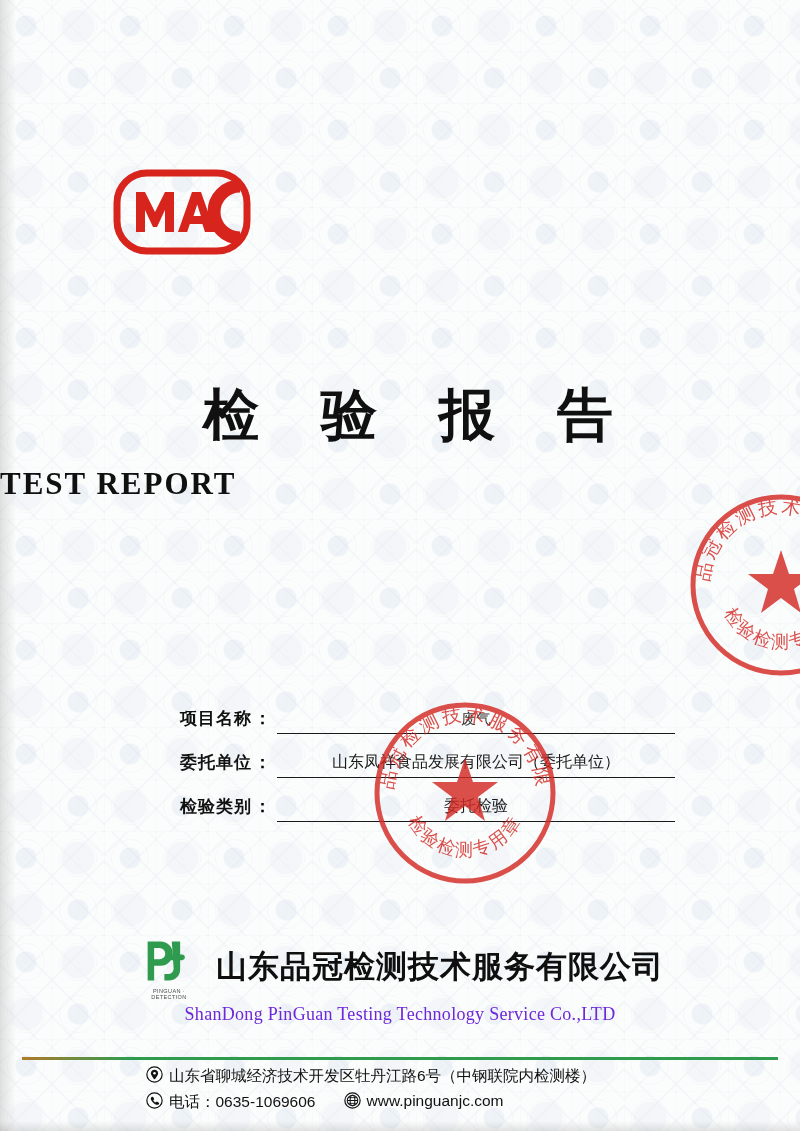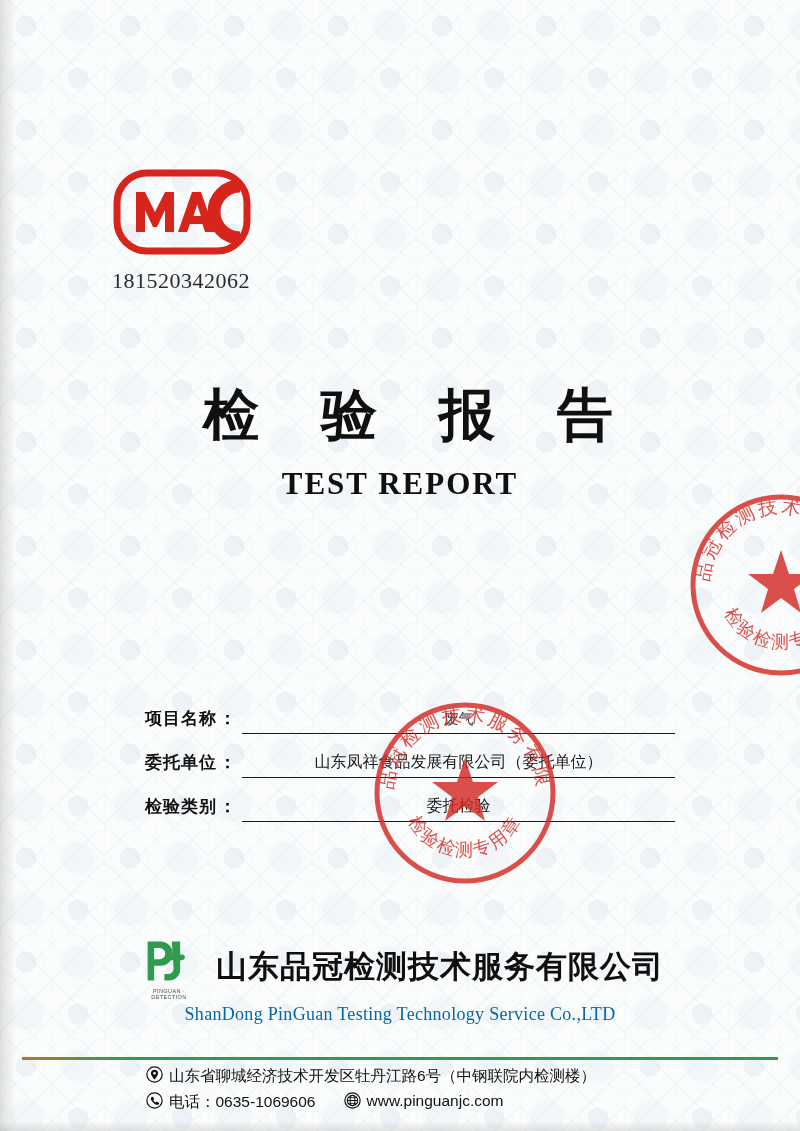--- a/index.html
+++ b/index.html
@@ -86,21 +86,21 @@
     font-weight: bold;
     font-size: 56px;
     letter-spacing: 24px;
     text-indent: 24px;
     color: #101010;
   }
   .title-en {
     position: absolute;
     left: 0; top: 466px;
     width: 800px;
-    text-align: center;
+    text-align: left;
     font-family: "Liberation Serif", serif;
     font-weight: bold;
     font-size: 31px;
     letter-spacing: 2px;
     color: #101010;
   }
   
   .fields {
     position: absolute;
     left: 145px;
@@ -113,20 +113,21 @@
     height: 44px;
   }
   .field-label {
     font-family: "Liberation Sans", sans-serif;
     font-weight: bold;
     font-size: 17px;
     color: #111;
     letter-spacing: 1px;
     white-space: nowrap;
     padding-bottom: 4px;
+    margin-left: 35px;
   }
   .field-colon {
     font-weight: bold;
     font-size: 17px;
     padding: 0 2px 4px 2px;
   }
   .field-value {
     flex: 1;
     border-bottom: 1.4px solid #1a1a1a;
     text-align: center;
@@ -174,21 +175,21 @@
     font-family: "Liberation Sans", sans-serif;
     font-weight: bold;
     font-size: 31px;
     color: #0f0f0f;
     letter-spacing: 1px;
   }
   .company-en {
     margin-top: 6px;
     font-family: "Liberation Serif", serif;
     font-size: 18px;
-    color: #0369a1;
+    color: #6d28d9;
     letter-spacing: 0.3px;
   }
   
   .bottom-rule {
     position: absolute;
     left: 22px;
     top: 1057px;
     width: 756px;
     height: 3px;
     background: linear-gradient(90deg, #b07a2a 0%, #2f9b4e 14%, #2f9b4e 100%);
@@ -254,21 +255,20 @@
       </g>
       <g fill="#d7241d">
 
         <path d="M24 24 h9 l10 20 l10 -20 h9 v40 h-9 v-22 l-8 17 h-4 l-8 -17 v22 h-9 z"></path>
 
         <path d="M66 64 l14 -40 h9 l14 40 h-10 l-2.6 -8 h-12.6 l-2.6 8 z m15.5 -16 h7.4 l-3.7 -11.5 z"></path>
       </g>
 
       <path d="M128 18 a26 26 0 1 0 0 52" fill="none" stroke="#d7241d" stroke-width="13" stroke-linecap="butt"></path>
     </svg>
-    <div class="cma-code">181520342062</div>
   </div>
 
   <div class="title-cn">检 验 报 告</div>
   <div class="title-en">TEST REPORT</div>
 
   <div class="fields">
 
     <div class="field-row">
       <span class="field-label">项目名称</span>
       <span class="field-colon">：</span>

